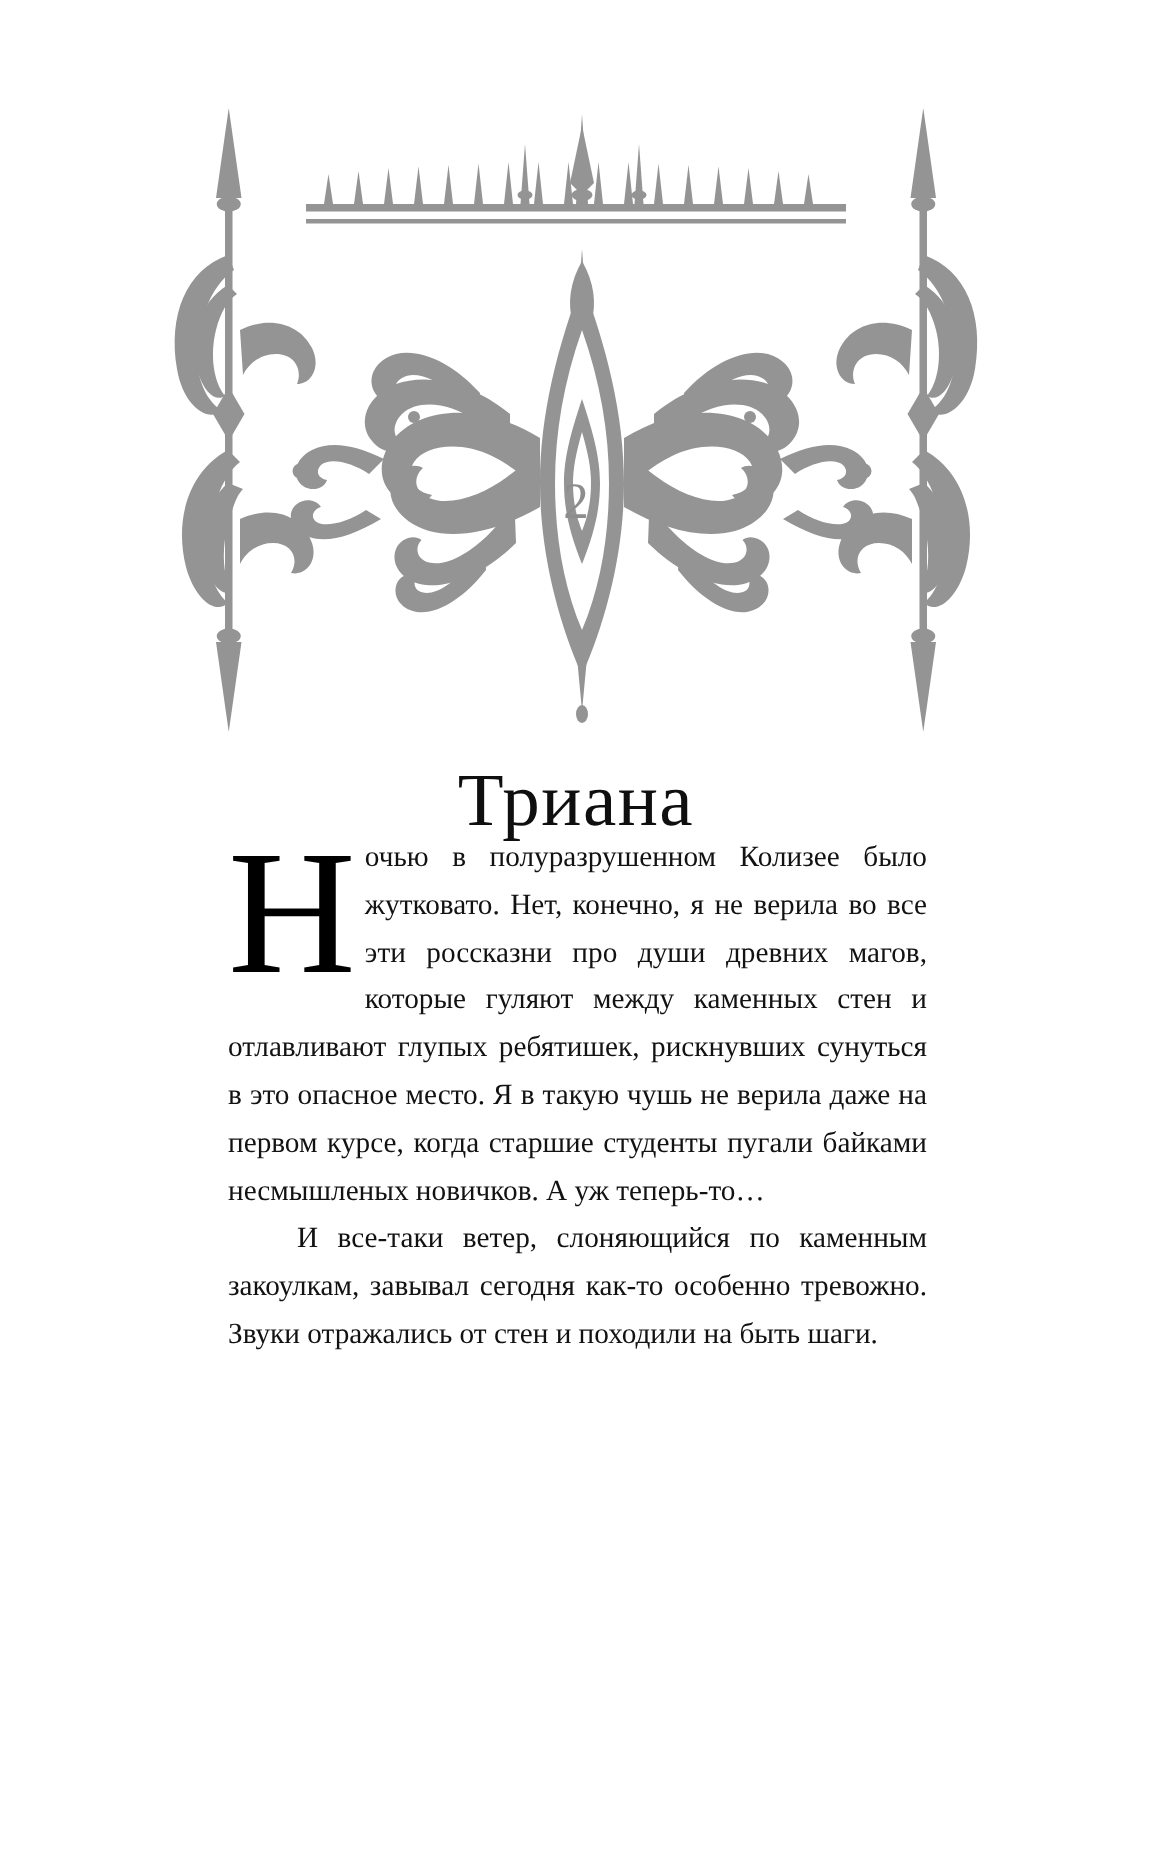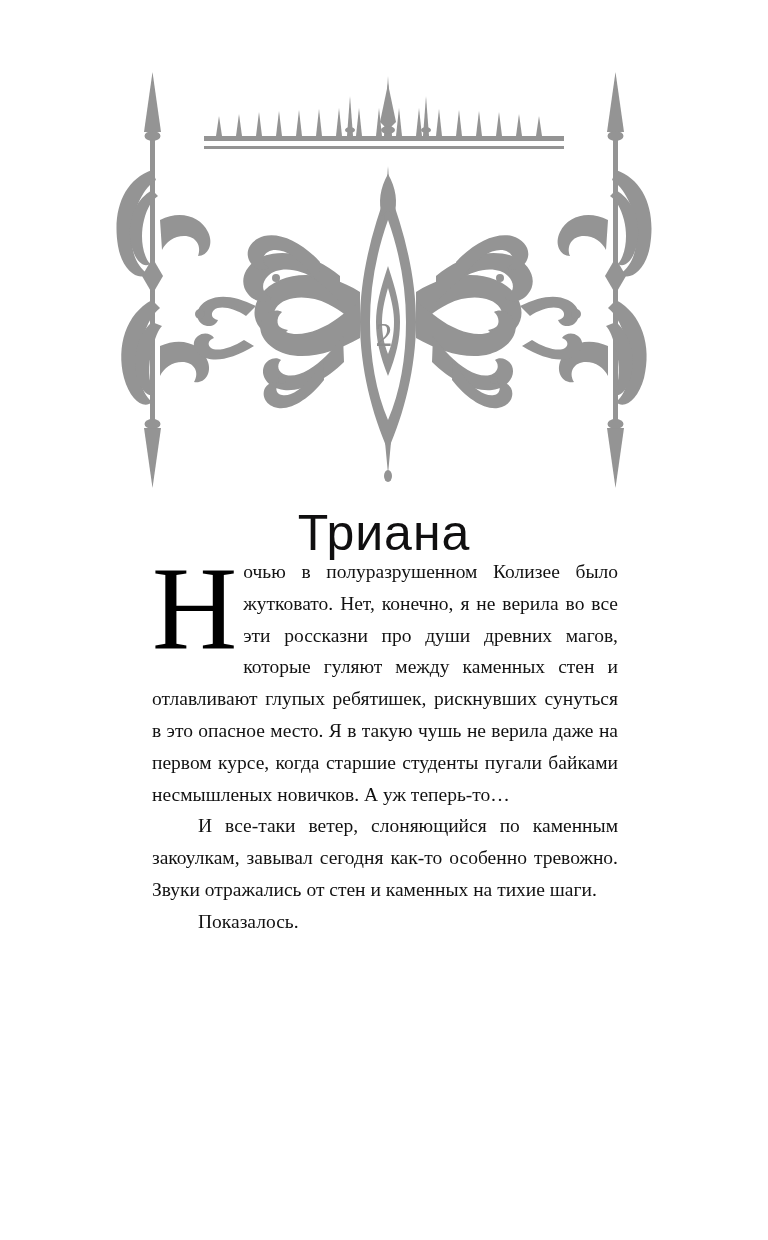--- a/index.html
+++ b/index.html
@@ -50,21 +50,21 @@
     line-height: 1;
   }
 
   
   .chapter-title {
     position: absolute;
     top: 472px;
     left: 0;
     width: 768px;
     text-align: center;
-    font-family: Liberation Sans, sans-serif;
+    font-family: Liberation Serif, serif;
     font-size: 50px;
     font-weight: 400;
     letter-spacing: 1px;
     color: #100f10;
     line-height: 1.1;
   }
 
   
   .body-text {
     position: absolute;
@@ -218,17 +218,16 @@
       </g>
     </svg>
   </div>
 
   <div class="chapter-number">2</div>
 
   <h1 class="chapter-title">Триана</h1>
 
   <div class="body-text">
     <p class="first"><span class="dropcap">Н</span><span>очью в полуразрушенном Колизее было жутковато. Нет, конечно, я не верила во все эти россказни про души древних магов, которые гуляют между каменных стен и отлавливают глупых ребятишек, рискнувших сунуться в это опасное место. Я в такую чушь не верила даже на первом курсе, когда старшие студенты пугали байками несмышленых новичков. А уж теперь-то…</span></p>
-    <p>И все-таки ветер, слоняющийся по каменным закоулкам, завывал сегодня как-то особенно тревожно. Звуки отражались от стен и каменных на тихие шаги.</p>
-    <p>Показалось.</p>
+    <p>И все-таки ветер, слоняющийся по каменным закоулкам, завывал сегодня как-то особенно тревожно. Звуки отражались от стен и походили на быть шаги.</p>
   </div>
 
 </div>
 
 </body></html>

